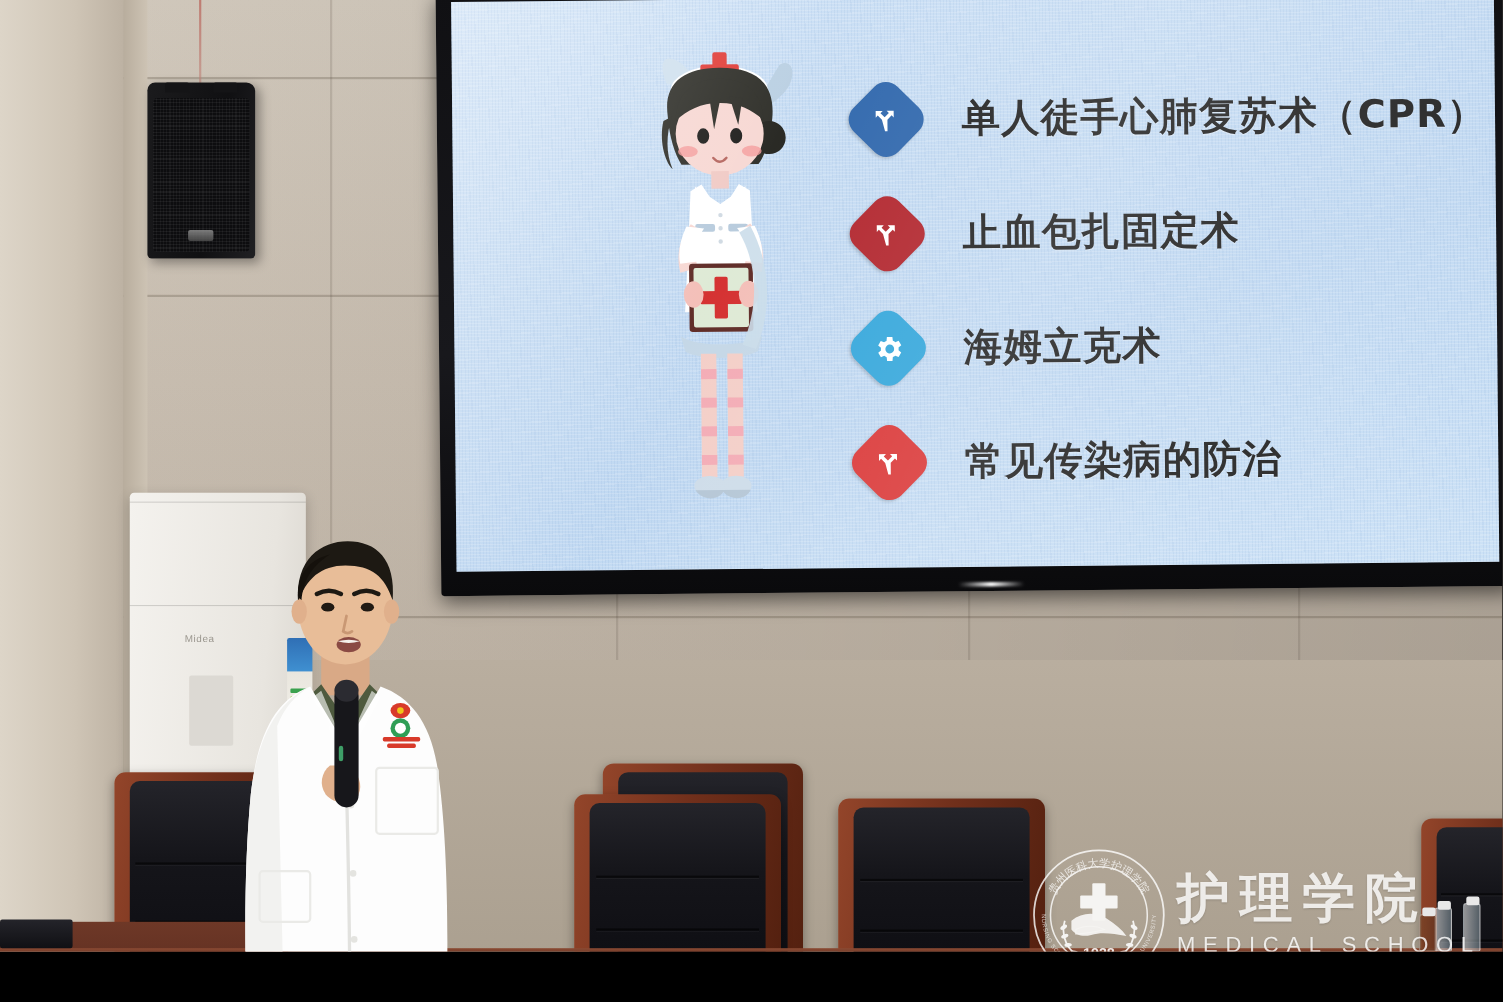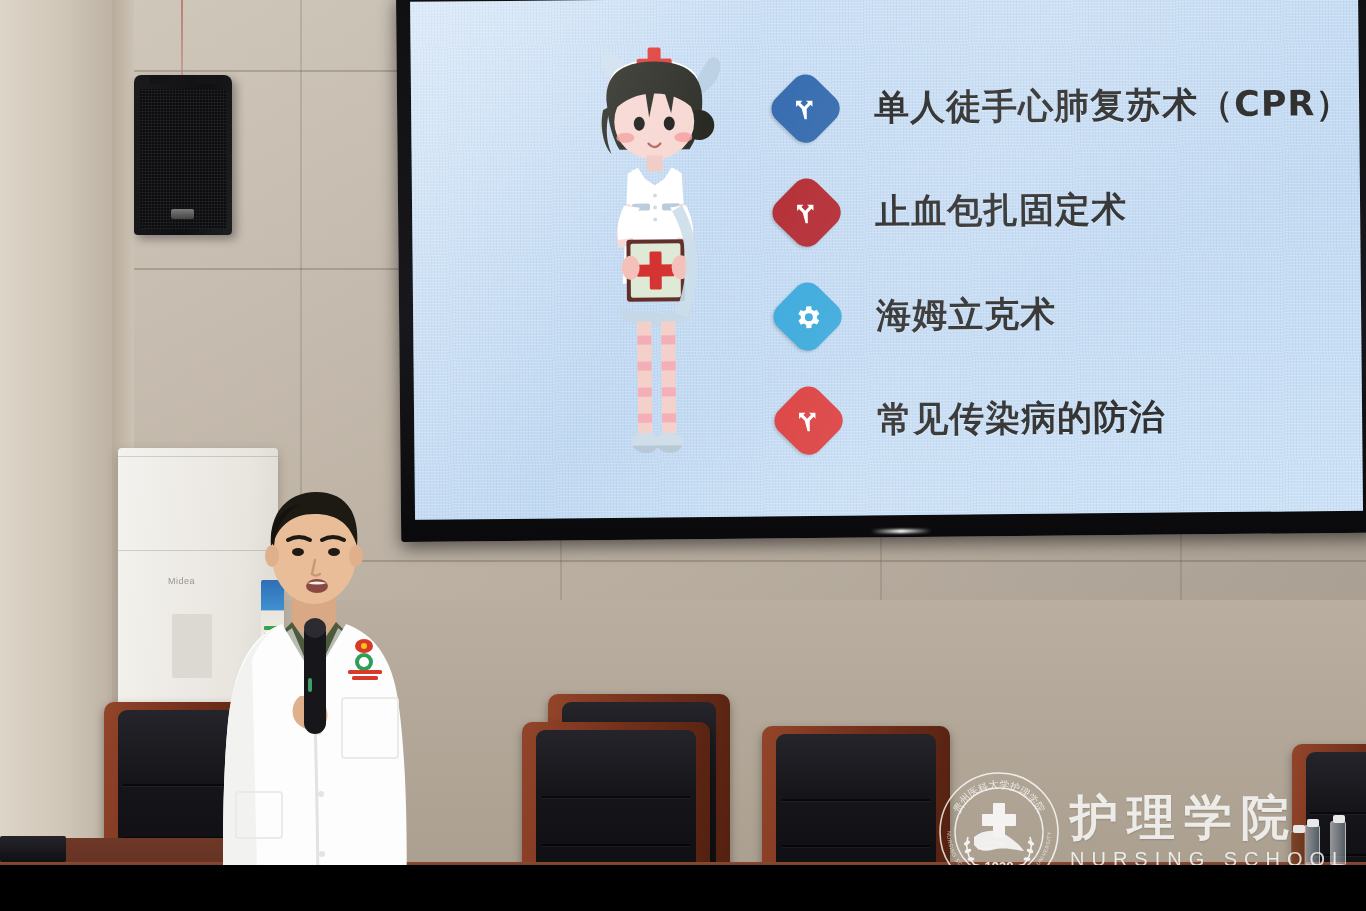--- a/index.html
+++ b/index.html
@@ -507,17 +507,17 @@
       <path id="arcBot" d="M9 61 A52 52 0 0 0 113 61" fill="none"></path>
       <text font-family="DejaVu Sans, sans-serif" font-size="10" fill="#fff" opacity="0.85">
         <textPath href="#arcTop" startOffset="50%" text-anchor="middle">贵州医科大学护理学院</textPath>
       </text>
       <text font-family="Liberation Sans, sans-serif" font-size="5.2" fill="#fff" opacity="0.8" letter-spacing="0.6">
         <textPath href="#arcBot" startOffset="50%" text-anchor="middle">NURSING SCHOOL OF GUIZHOU MEDICAL UNIVERSITY</textPath>
       </text>
     </svg>
     <div class="wm-text">
       <div class="wm-cn">护理学院</div>
-      <div class="wm-en">NURSING SCHOOL</div>
+      <div class="wm-en">MEDICAL SCHOOL</div>
     </div>
   </div>
 
 </div>
 
 </body></html>

